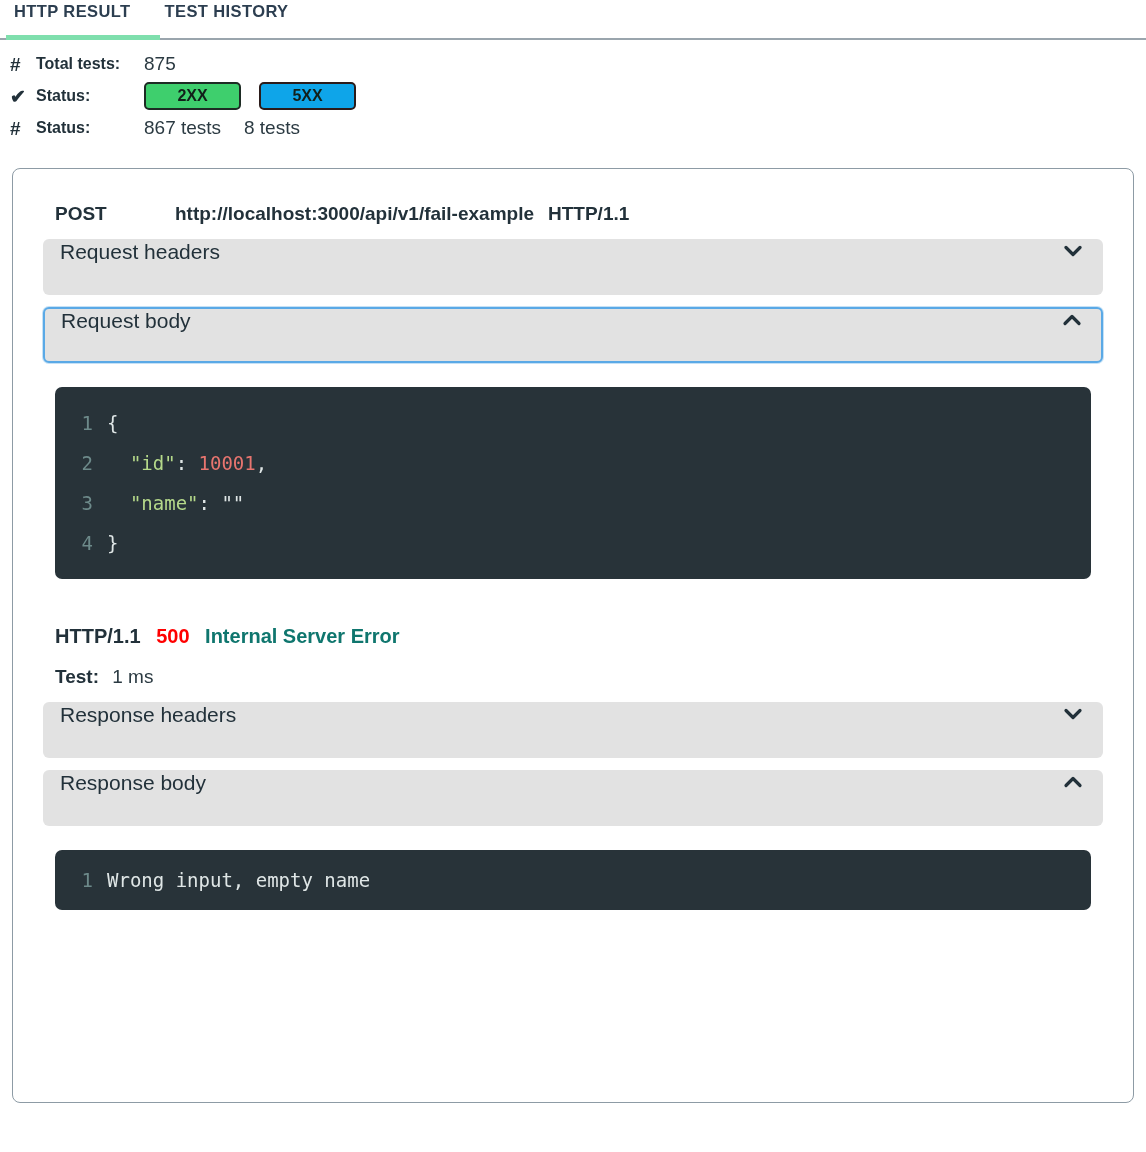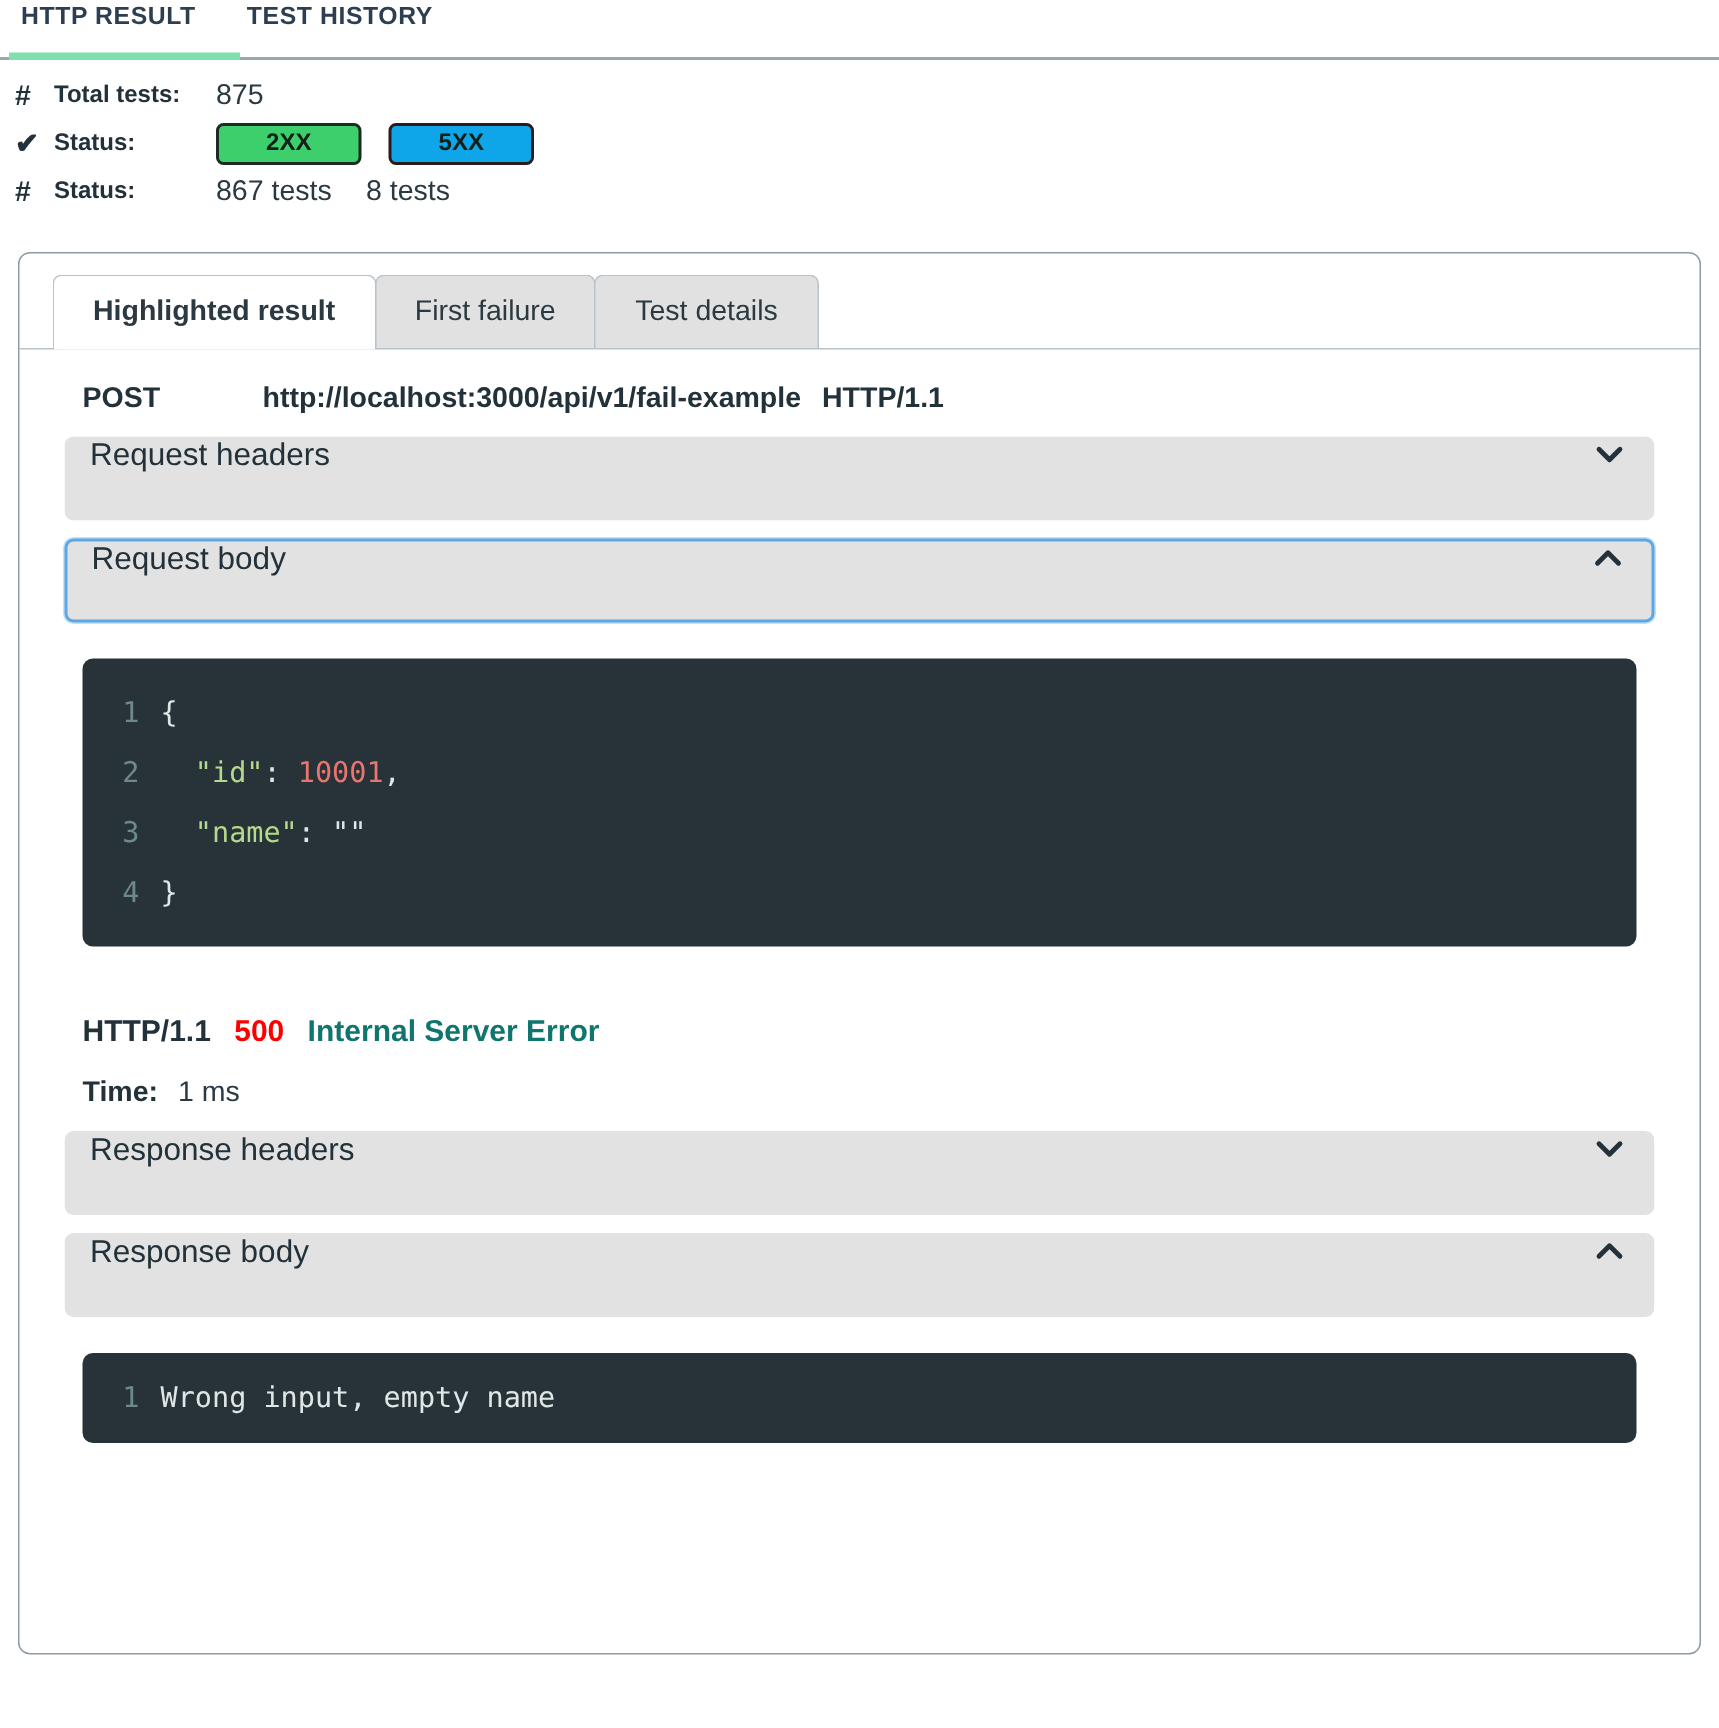--- a/index.html
+++ b/index.html
@@ -244,25 +244,20 @@
     <span class="counts">
       <span class="c1">867 tests</span>
       <span class="c2">8 tests</span>
     </span>
   </div>
 
 </div>
 
 <div class="card">
 
-  <div class="tabstrip">
-    <div class="tab active">Highlighted result</div>
-    <div class="tab">First failure</div>
-    <div class="tab">Test details</div>
-  </div>
 
   <div class="panel">
 
     <div class="reqline">
       <span class="method">POST</span>
       <span class="url">http://localhost:3000/api/v1/fail-example</span>
       <span class="proto">HTTP/1.1</span>
     </div>
 
     <div class="accordion">
@@ -290,21 +285,21 @@
         <div class="cline"><span class="ln">4</span><span class="ctext"><span class="p">}</span></span></div>
       </div>
 
     <div class="respline">
       <span class="proto">HTTP/1.1</span>
       <span class="code">500</span>
       <span class="phrase">Internal Server Error</span>
     </div>
 
     <div class="timeline">
-      <span class="tlabel">Time:</span>
+      <span class="tlabel">Test:</span>
       <span class="tval">1 ms</span>
     </div>
 
     <div class="accordion">
       <span class="acc-label">Response headers</span>
       <span class="chev">
         <svg width="22" height="22" viewBox="0 0 22 22">
             <path d="M4 7.5 L11 14.5 L18 7.5" fill="none" stroke="#22313a" stroke-width="3.2" stroke-linecap="round" stroke-linejoin="round"></path>
           </svg>
       </span>

